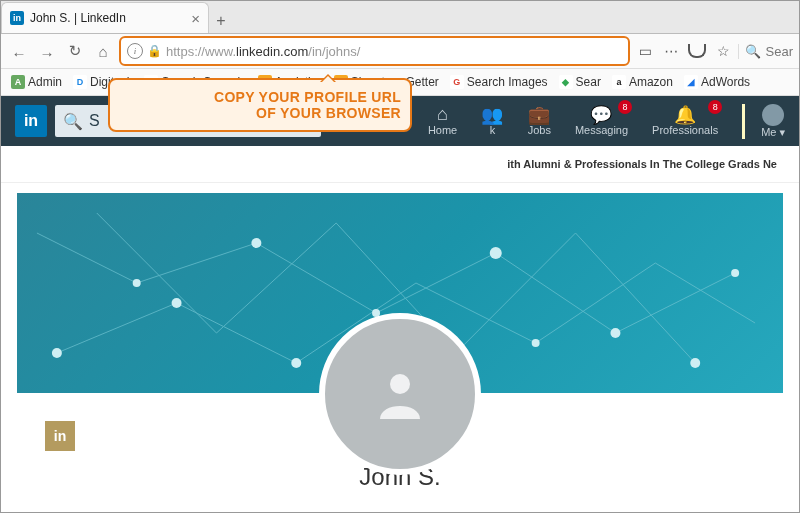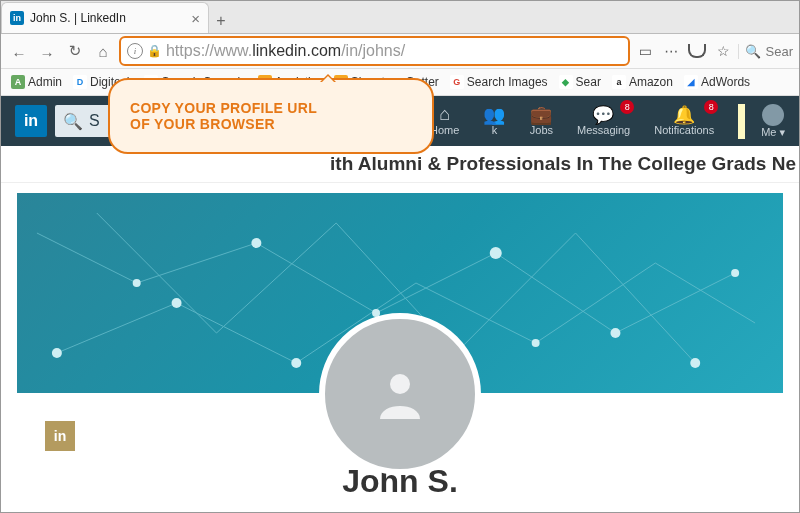--- a/index.html
+++ b/index.html
@@ -6,44 +6,44 @@
 .tab-bar{display:flex;background:#e8e8e8;height:32px;align-items:flex-end;border-bottom:1px solid #bbb}
 .tab{display:flex;align-items:center;background:#fafafa;height:30px;border-radius:6px 6px 0 0;border:1px solid #ccc;border-bottom:none;padding:0 8px;font-size:12px;color:#222;width:190px}
 .tab-favicon{width:14px;height:14px;background:#0077b5;margin-right:6px;display:flex;align-items:center;justify-content:center;color:#fff;font-size:9px;font-weight:bold;border-radius:2px}
 .tab-close{margin-left:auto;color:#777;font-size:15px}
 .tab-new{width:24px;height:24px;display:flex;align-items:center;justify-content:center;color:#666;font-size:16px}
 .nav-bar{display:flex;align-items:center;height:34px;padding:0 6px;background:#fafafa;border-bottom:1px solid #ddd;gap:4px}
 .nav-btn{width:24px;height:24px;display:flex;align-items:center;justify-content:center;color:#666;font-size:15px}
 .addr-wrap{flex:1;display:flex;align-items:center;background:#fff;border:2px solid #e67817;border-radius:6px;height:26px;padding:0 6px;gap:4px}
 .info-icon{width:14px;height:14px;border:1px solid #888;border-radius:50%;display:flex;align-items:center;justify-content:center;color:#777;font-size:9px;font-style:italic;font-family:Georgia}
 .lock-icon{color:#4caf50;font-size:12px}
-.addr-text{flex:1;font-size:16px;color:#999}
+.addr-text{flex:1;font-size:13px;color:#999}
 .addr-text .domain{color:#333}
 .toolbar-icon{width:22px;height:22px;display:flex;align-items:center;justify-content:center;color:#555;font-size:14px}
 .search-right{display:flex;align-items:center;border-left:1px solid #ddd;padding-left:6px;color:#777;font-size:13px;gap:4px}
 .bm-bar{display:flex;align-items:center;height:26px;padding:0 6px;background:#fafafa;border-bottom:1px solid #ddd;gap:3px;font-size:12px;color:#333}
 .bm{display:flex;align-items:center;gap:3px;padding:2px 4px;white-space:nowrap}
 .bm-icon{width:14px;height:14px;border-radius:2px;display:flex;align-items:center;justify-content:center;font-size:9px;font-weight:bold}
 .li-nav{display:flex;align-items:center;height:50px;background:#283e4a;color:#c7d1d8;padding:0 14px}
 .li-logo{width:32px;height:32px;background:#0077b5;color:#fff;display:flex;align-items:center;justify-content:center;font-weight:bold;font-size:16px;border-radius:2px}
 .li-search{flex:none;width:250px;height:32px;background:#e1e9ee;border-radius:2px;margin-left:8px;display:flex;align-items:center;padding:0 8px;color:#283e4a;gap:6px}
 .li-menu{margin-left:auto;display:flex;gap:24px}
 .li-item{display:flex;flex-direction:column;align-items:center;font-size:11px;position:relative}
 .li-item-icon{font-size:18px;height:20px}
 .li-badge{position:absolute;top:-4px;right:-4px;background:#d0021b;color:#fff;font-size:9px;border-radius:50%;width:14px;height:14px;display:flex;align-items:center;justify-content:center}
-.li-bd{border-left:7px solid #fef9c3;padding-left:16px}
+.li-bd{border-left:3px solid #fef9c3;padding-left:16px}
 .li-avatar{width:22px;height:22px;border-radius:50%;background:#8299a6}
-.banner{background:#fff;height:36px;display:flex;align-items:center;justify-content:flex-end;padding-right:3px;font-size:19px;font-weight:bold;color:#333;border-bottom:1px solid #eee}
+.banner{background:#fff;height:36px;display:flex;align-items:center;justify-content:flex-end;padding-right:22px;font-size:11px;font-weight:bold;color:#333;border-bottom:1px solid #eee}
 .profile-hero{position:relative;height:200px;background:linear-gradient(135deg,#2a8599 0%,#1b94aa 50%,#26a8bd 100%);margin:10px 16px 0}
 .hero-svg{position:absolute;inset:0;width:100%;height:100%}
 .profile-white{background:#fff;margin:0 16px;padding-top:70px;text-align:center;position:relative}
 .avatar-circle{position:absolute;top:-80px;left:50%;transform:translateX(-50%);width:150px;height:150px;background:#b8bdbf;border:6px solid #fff;border-radius:50%;display:flex;align-items:center;justify-content:center}
 .in-badge{position:absolute;top:28px;left:28px;width:30px;height:30px;background:#b49b5f;color:#fff;display:flex;align-items:center;justify-content:center;font-weight:bold;font-size:14px}
-.profile-name{font-size:32px;color:#333;font-weight:700}
-.callout{position:absolute;top:78px;left:108px;width:282px;background:#fff3e5;border:2px solid #e67817;border-radius:20px;padding:20px;color:#e67817;font-weight:bold;font-size:14px;text-align:left;letter-spacing:.3px}
+.profile-name{font-size:24px;color:#333;font-weight:400}
+.callout{position:absolute;top:78px;left:108px;width:282px;background:#fff3e5;border:2px solid #e67817;border-radius:8px;padding:9px;color:#e67817;font-weight:bold;font-size:14px;text-align:right;letter-spacing:.3px}
 .callout:before{content:"";position:absolute;top:-14px;left:210px;width:0;height:0;border:8px solid transparent;border-bottom-color:#e67817}
 .callout:after{content:"";position:absolute;top:-11px;left:211px;width:0;height:0;border:7px solid transparent;border-bottom-color:#fff3e5}
 .pocket{width:14px;height:12px;border:2px solid #555;border-radius:0 0 8px 8px;border-top:none}
 </style>
 </head>
 <body>
 
 <div class="tab-bar">
   <div class="tab">
     <span class="tab-favicon">in</span>
@@ -134,21 +134,21 @@
         <span>Jobs</span>
       </div>
       <div class="li-item">
         <span class="li-item-icon">💬</span>
         <span class="li-badge">8</span>
         <span>Messaging</span>
       </div>
       <div class="li-item">
         <span class="li-item-icon">🔔</span>
         <span class="li-badge">8</span>
-        <span>Notifications</span>
+        <span>Professionals</span>
       </div>
       <div class="li-item li-bd">
         <span class="li-avatar"></span>
         <span>Me ▾</span>
       </div>
     </div>
 </div>
 
 <div class="banner">
     <span>ith Alumni &amp; Professionals In The College Grads Ne</span>

